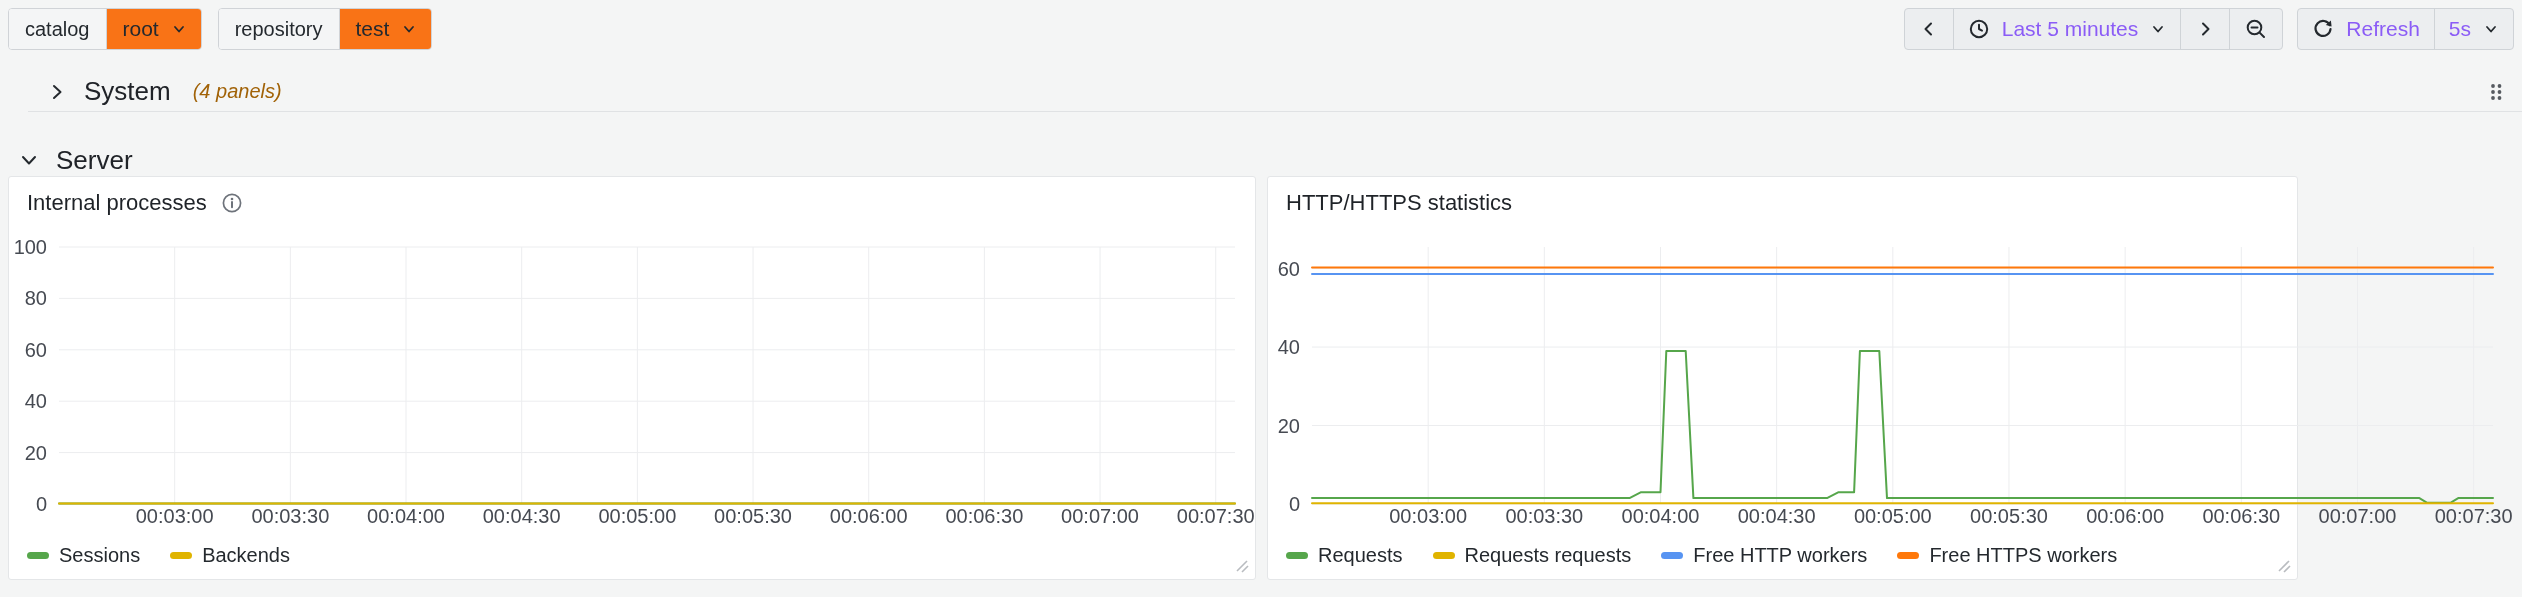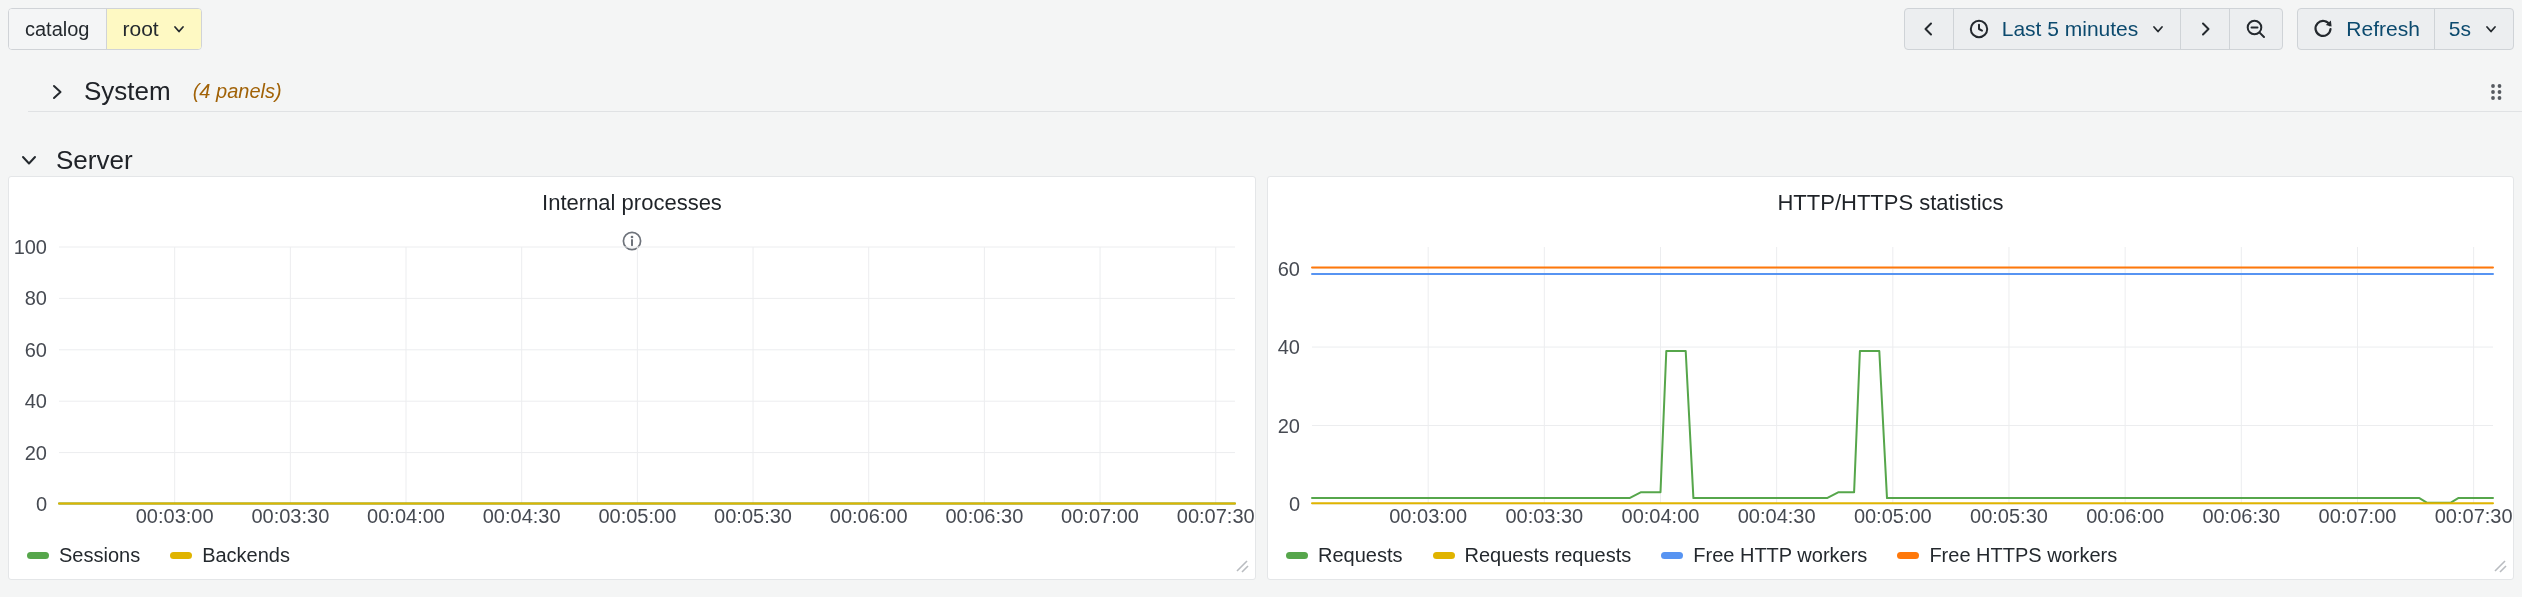--- a/index.html
+++ b/index.html
@@ -22,33 +22,33 @@
     display:flex; align-items:stretch; height:42px;
     border:1px solid #d0d3d7; border-radius:4px; background:#ffffff; overflow:hidden;
   }
   .chip-label {
     display:flex; align-items:center; padding:0 16px;
     background:#f4f5f6; border-right:1px solid #d0d3d7;
     font-size:20px; color:#24292e;
   }
   .chip-value {
     display:flex; align-items:center; gap:12px; padding:0 14px 0 16px;
-    font-size:21px; color:#24292e; background:#fef9c3; cursor:pointer; border:0;
+    font-size:21px; color:#24292e; background:#f97316; cursor:pointer; border:0;
     font-family:inherit;
   }
   .controls { display:flex; align-items:center; gap:14px; }
   .btn-group {
     display:flex; align-items:stretch; height:42px;
     border:1px solid #cfd3d7; border-radius:4px; overflow:hidden;
     background:#eceef0;
   }
   .btn-group > button {
     display:flex; align-items:center; gap:12px;
     background:transparent; border:0; border-left:1px solid #cfd3d7;
-    padding:0 14px; font-size:21px; font-weight:500; color:#0c4a6e;
+    padding:0 14px; font-size:21px; font-weight:500; color:#8b5cf6;
     font-family:inherit; cursor:pointer;
   }
   .btn-group > button:first-child { border-left:0; }
   .icon { display:inline-flex; align-items:center; justify-content:center; }
 
   
   .dash-row {
     position:absolute; left:0; right:0; height:40px;
     display:flex; align-items:center; padding:0 18px;
   }
@@ -61,24 +61,24 @@
   .row-title { font-size:26px; font-weight:500; color:#202328; }
   .row-meta  { font-size:20px; font-style:italic; color:#a16207; margin-left:6px; }
   .drag-handle { margin-left:auto; cursor:grab; display:inline-flex; }
 
   
   .panel {
     position:absolute; top:176px; height:404px;
     background:#ffffff; border:1px solid #e4e6e8; border-radius:3px;
   }
   #panel-0 { left:8px;    width:1248px; }
-  #panel-1 { left:1267px; width:1247px; }
+  #panel-1 { left:1267px; width:1031px; }
   .panel-header {
     display:flex; align-items:center; gap:14px;
-    padding:13px 18px 0 18px; cursor:pointer;flex-direction:column;
+    padding:13px 18px 0 18px; cursor:pointer;
   }
   .panel-title { font-size:22px; font-weight:500; color:#1f2328; }
   .chart { position:absolute; left:0; top:40px; overflow:visible; }
   .grid { stroke:#ecedef; stroke-width:1; }
   .tick { font-size:20px; fill:#464a52; }
   .legend {
     position:absolute; left:18px; bottom:12px;
     display:flex; align-items:flex-start; gap:30px;
   }
   .legend-item { display:inline-flex; align-items:center; gap:10px; cursor:pointer; }
@@ -88,20 +88,31 @@
 </style>
 </head>
 <body>
 
 <div class="toolbar">
   <div class="var-group">
     <div class="chip">
       <div class="chip-label">catalog</div>
       <button class="chip-value">
         <span>root</span>
+        <span class="icon">
+          <svg width="16" height="16" viewBox="0 0 16 16">
+              <polyline points="4,6 8,10.5 12,6" fill="none" stroke="#24292e" stroke-width="1.8" stroke-linecap="round" stroke-linejoin="round"></polyline>
+            </svg>
+        </span>
+      </button>
+    </div>
+    <div class="chip">
+      <div class="chip-label">repository</div>
+      <button class="chip-value">
+        <span>test</span>
         <span class="icon">
           <svg width="16" height="16" viewBox="0 0 16 16">
               <polyline points="4,6 8,10.5 12,6" fill="none" stroke="#24292e" stroke-width="1.8" stroke-linecap="round" stroke-linejoin="round"></polyline>
             </svg>
         </span>
       </button>
     </div>
   </div>
 
   <div class="controls">

